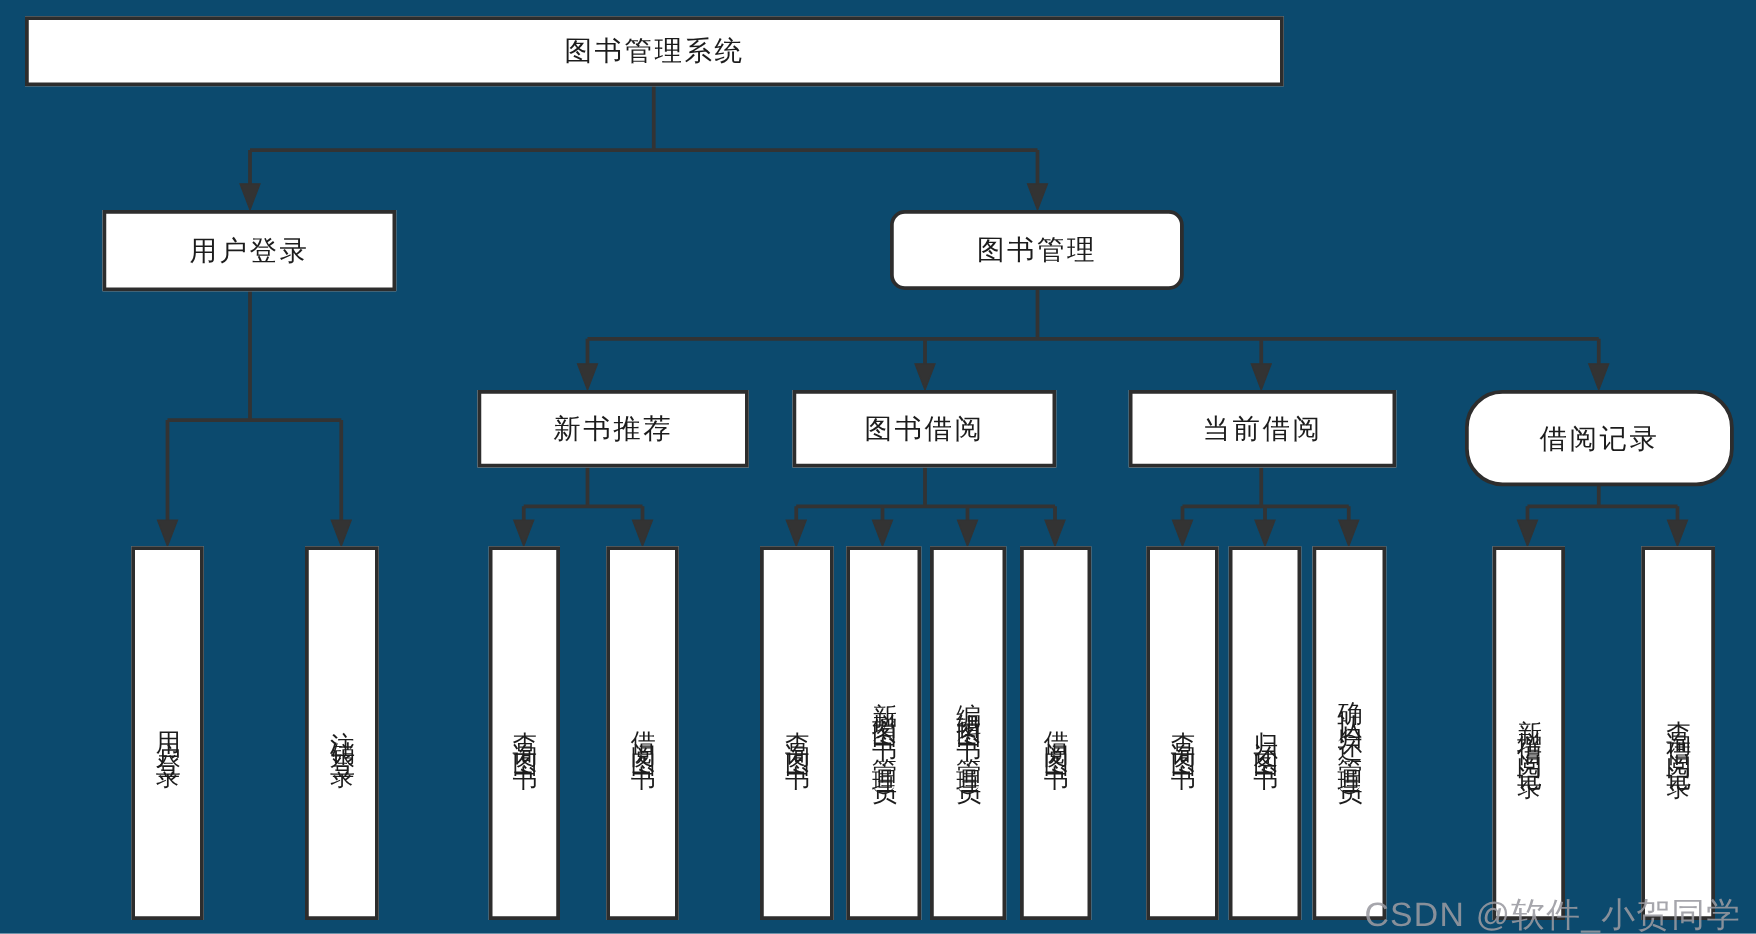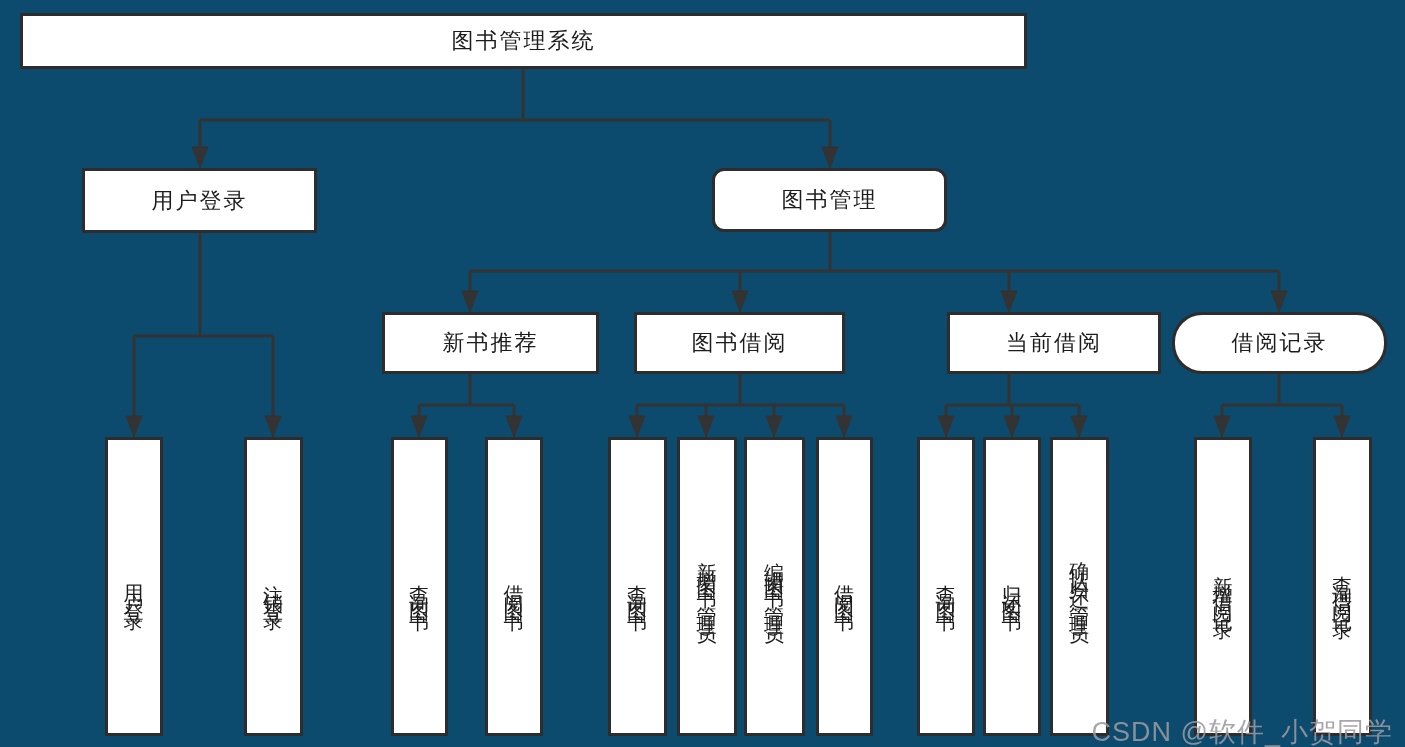--- a/index.html
+++ b/index.html
@@ -79,24 +79,24 @@
   <div class="node h" style="left:712px;top:168px;width:235px;height:64px;border-radius:12px;">
     <span>图书管理</span>
   </div>
 
   <div class="node h" style="left:362px;top:312px;width:217px;height:62px;margin-left:20px;">
     <span>新书推荐</span>
   </div>
   <div class="node h" style="left:634px;top:312px;width:211px;height:62px;">
     <span>图书借阅</span>
   </div>
-  <div class="node h" style="left:903px;top:312px;width:214px;height:62px;margin-left:44px;">
+  <div class="node h" style="left:903px;top:312px;width:214px;height:62px;">
     <span>当前借阅</span>
   </div>
-  <div class="node h" style="left:1172px;top:312px;width:215px;height:62px;border-radius:30px;">
+  <div class="node h" style="left:1172px;top:312px;width:215px;height:77px;border-radius:30px;">
     <span>借阅记录</span>
   </div>
 
   <div class="node v" style="left:105px;top:437px;width:58px;height:299px;">
     <span>用户登录</span>
   </div>
   <div class="node v" style="left:244px;top:437px;width:59px;height:299px;">
     <span>注销登录</span>
   </div>
 

